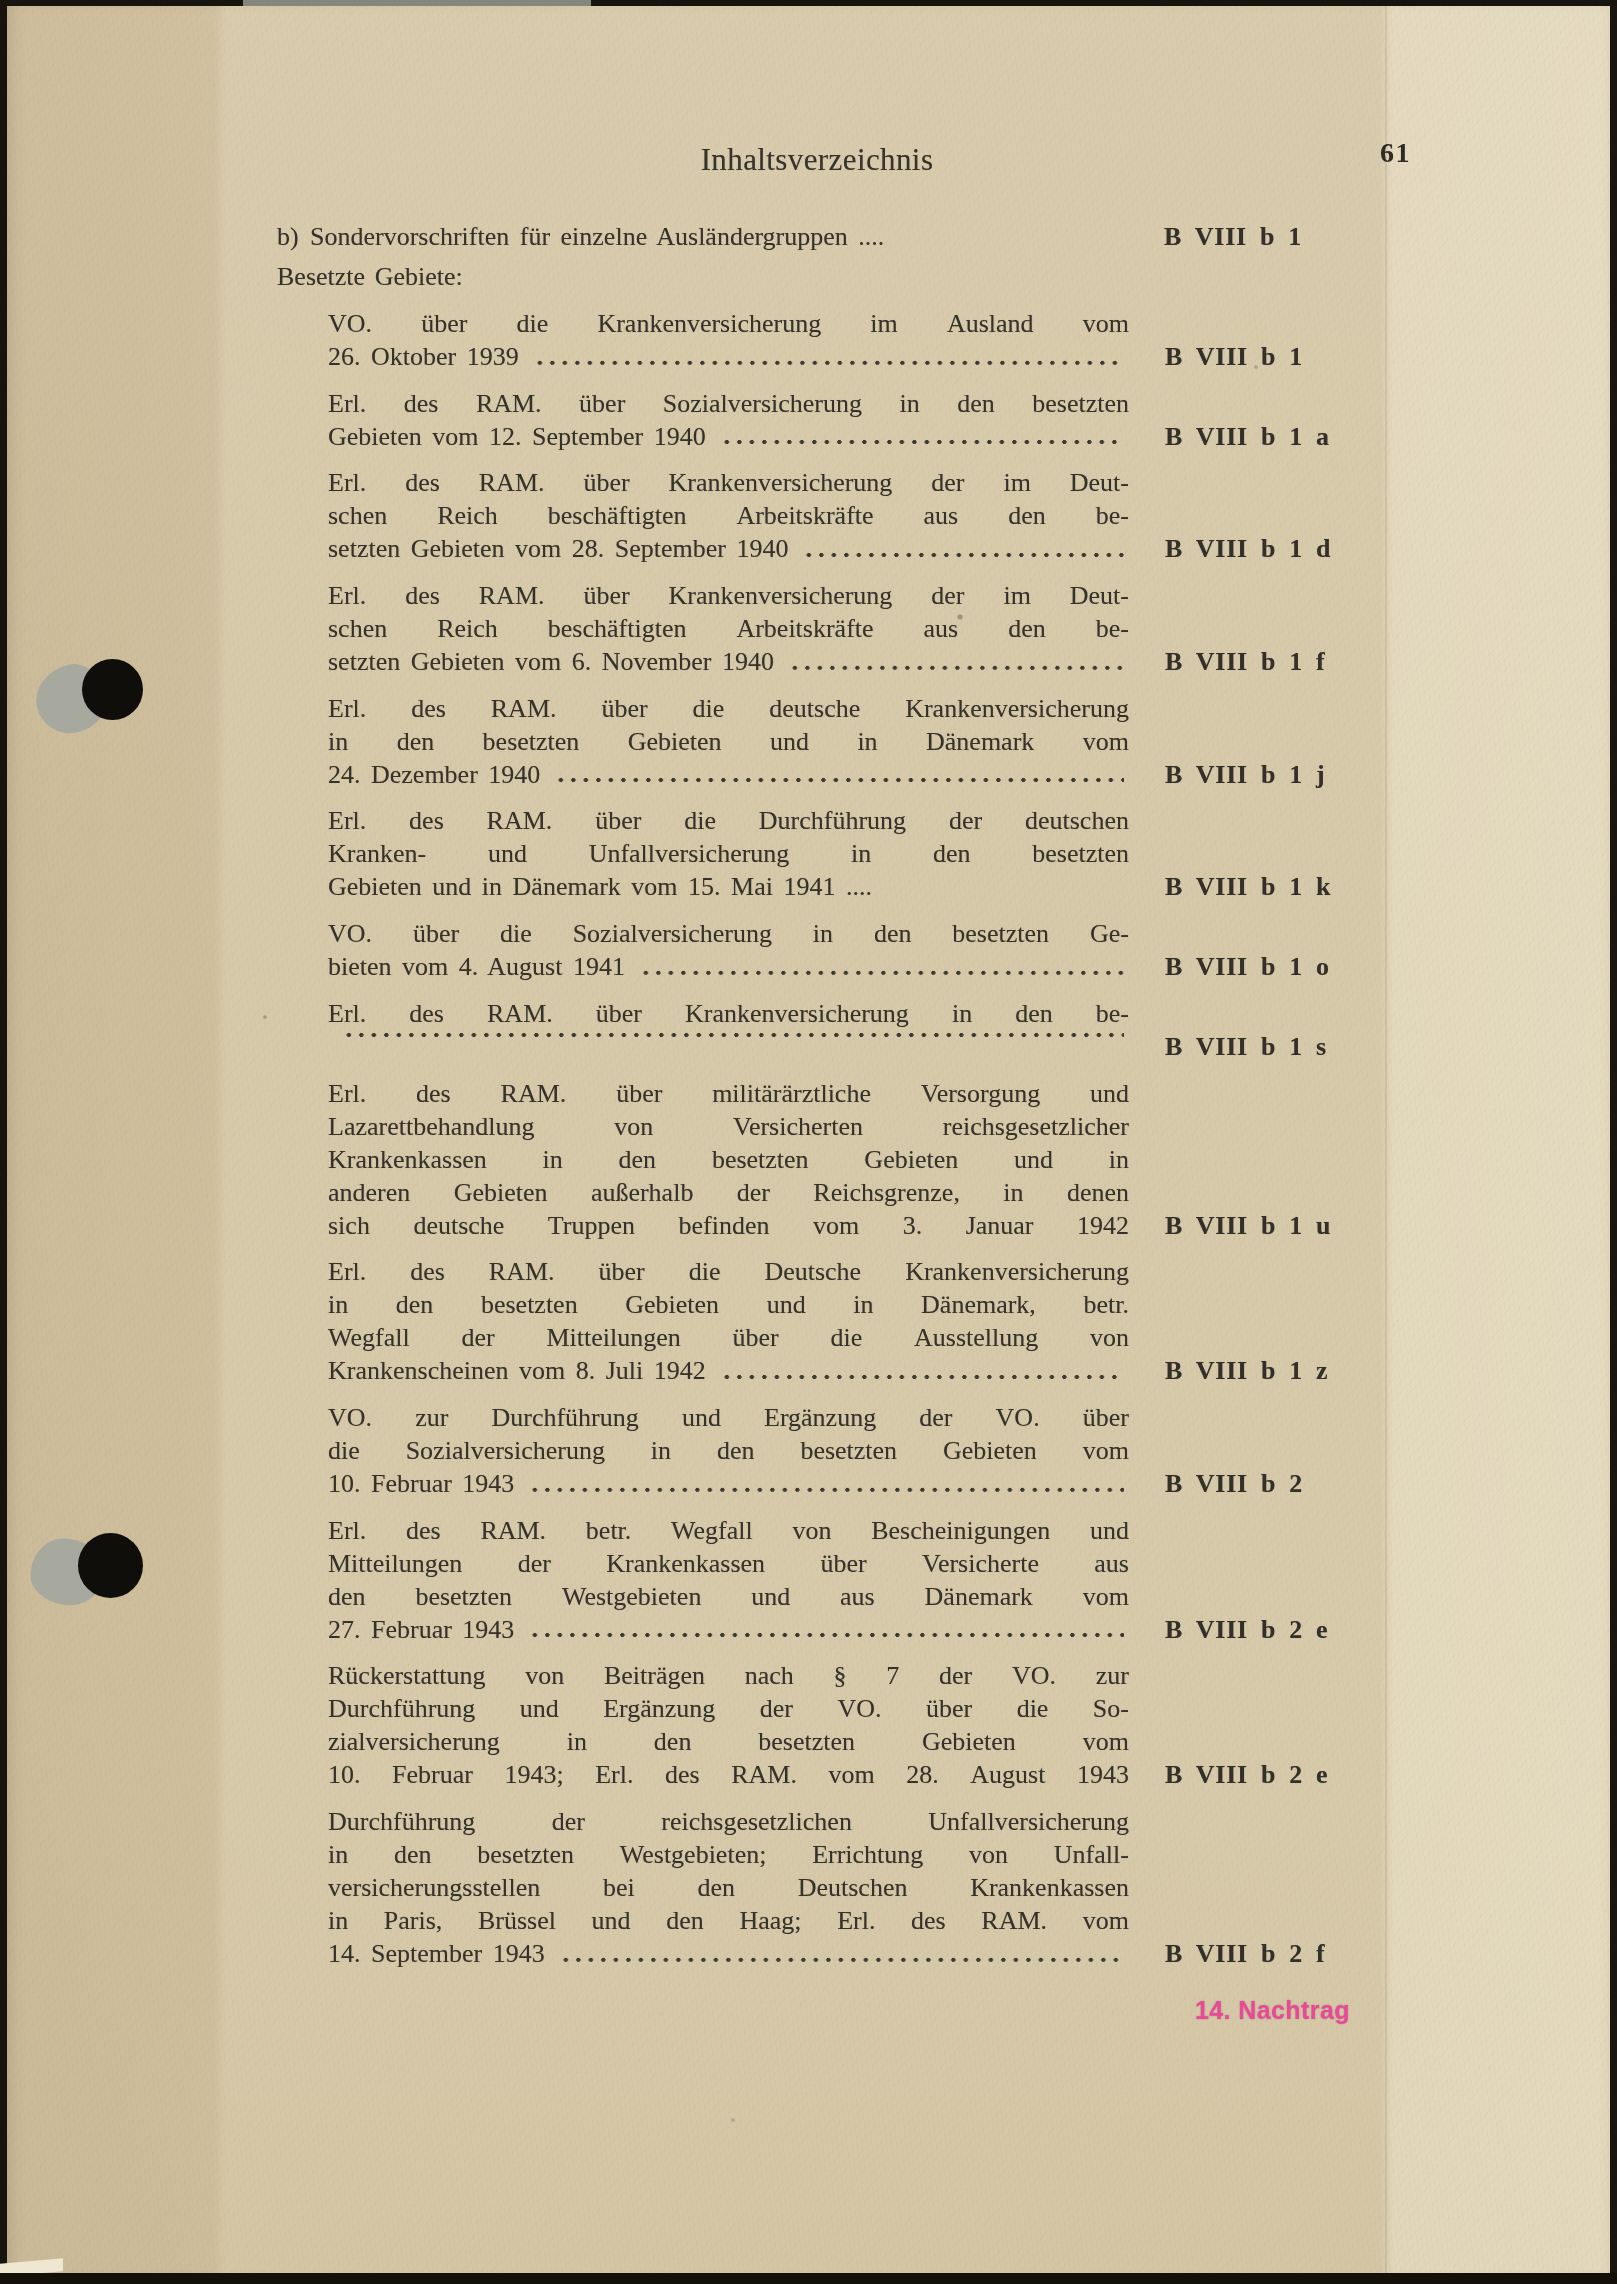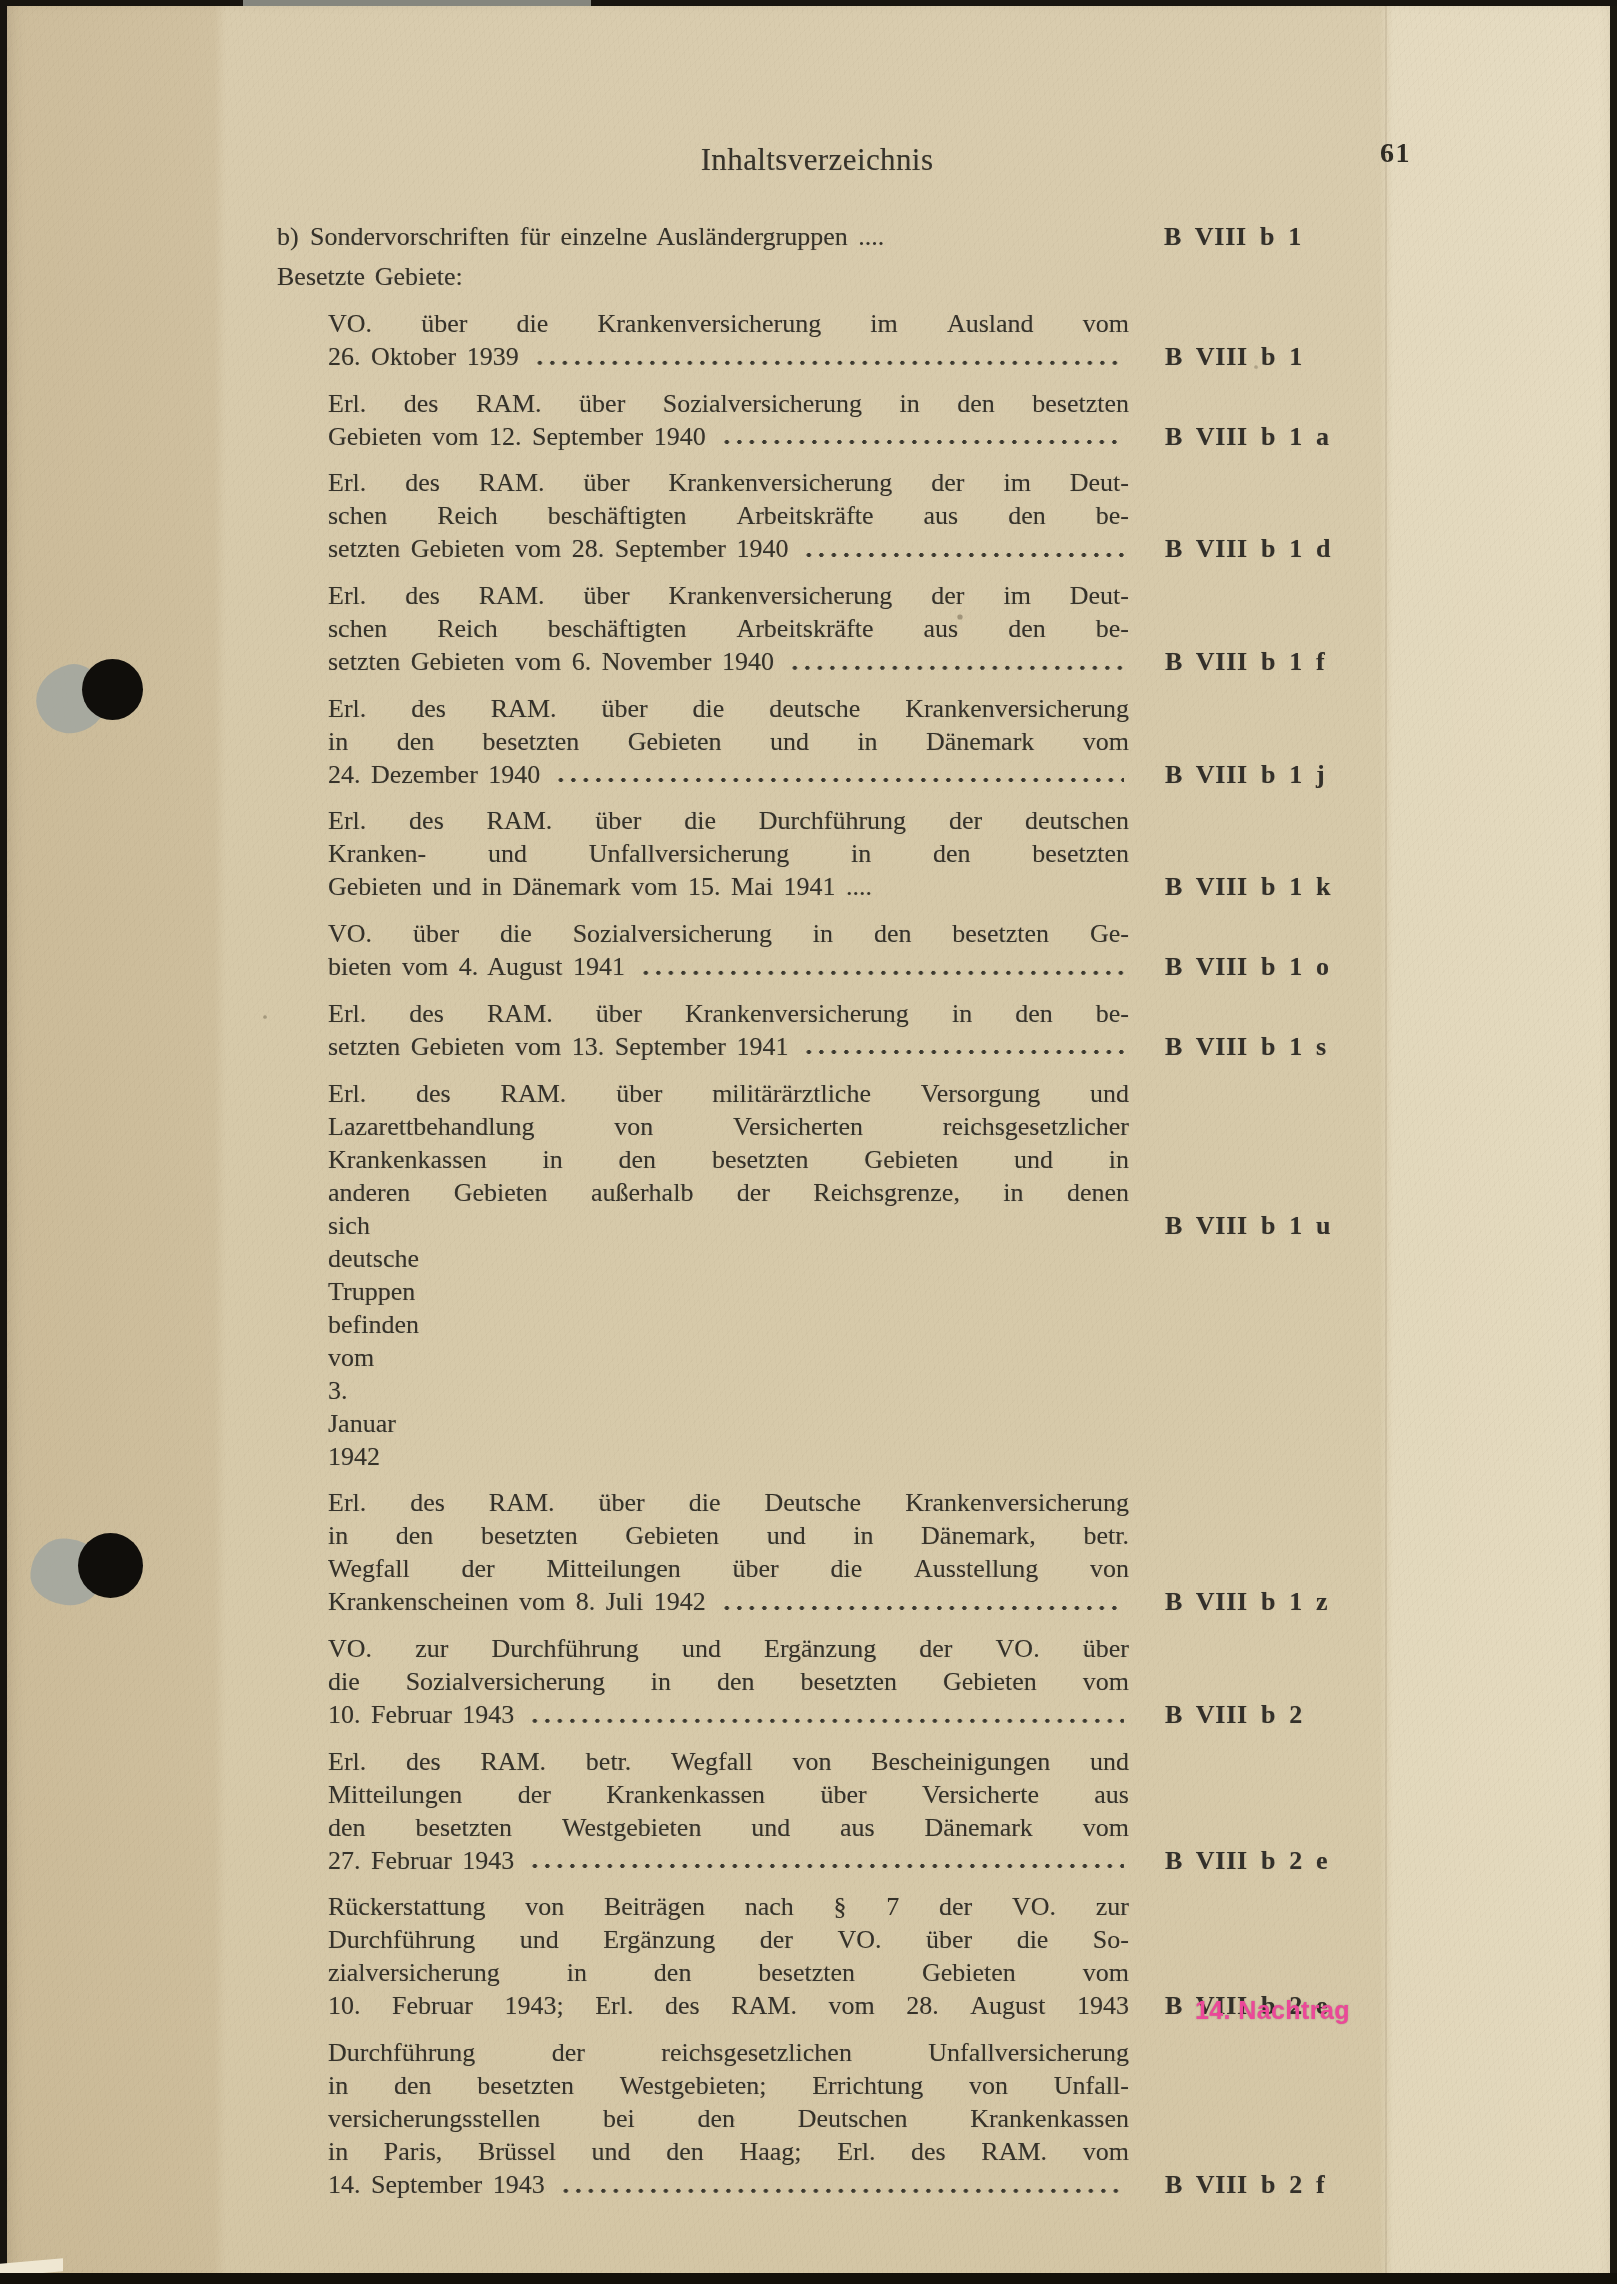--- a/index.html
+++ b/index.html
@@ -306,21 +306,20 @@
               <span>über</span>
               <span>Krankenversicherung</span>
               <span>in</span>
               <span>den</span>
               <span>be-</span>
             </span>
           </div>
         </div>
         <div class="trow">
           <div class="tarea">
-            <span class="ltext">setzten Gebieten vom 13. September 1941</span>
             <span class="dots"></span>
           </div>
           <span class="code">B VIII b 1 s</span>
         </div>
       </div>
       <div class="entry">
         <div class="trow">
           <div class="tarea">
             <span class="ltext just" style="white-space: normal;">
               <span>Erl.</span>
@@ -364,21 +363,21 @@
               <span>außerhalb</span>
               <span>der</span>
               <span>Reichsgrenze,</span>
               <span>in</span>
               <span>denen</span>
             </span>
           </div>
         </div>
         <div class="trow">
           <div class="tarea">
-            <span class="ltext just" style="white-space: normal; flex-direction: column;">
+            <span class="ltext just" style="white-space: normal;">
               <span>sich</span>
               <span>deutsche</span>
               <span>Truppen</span>
               <span>befinden</span>
               <span>vom</span>
               <span>3.</span>
               <span>Januar</span>
               <span>1942</span>
             </span>
           </div>

